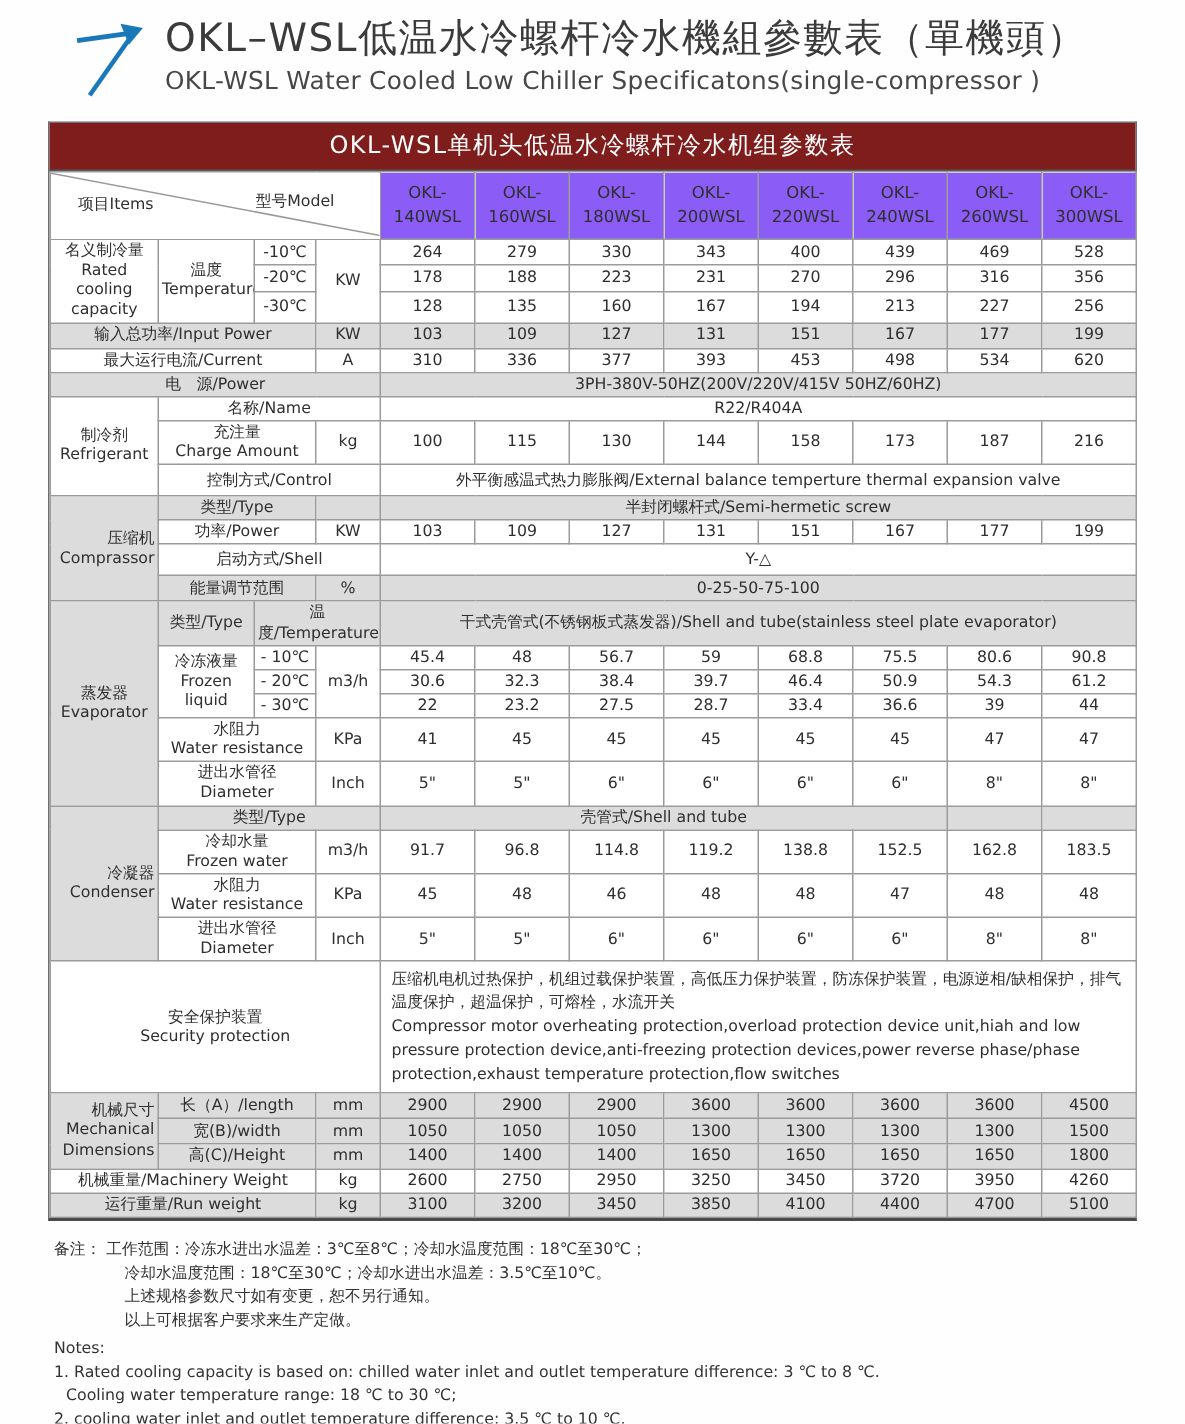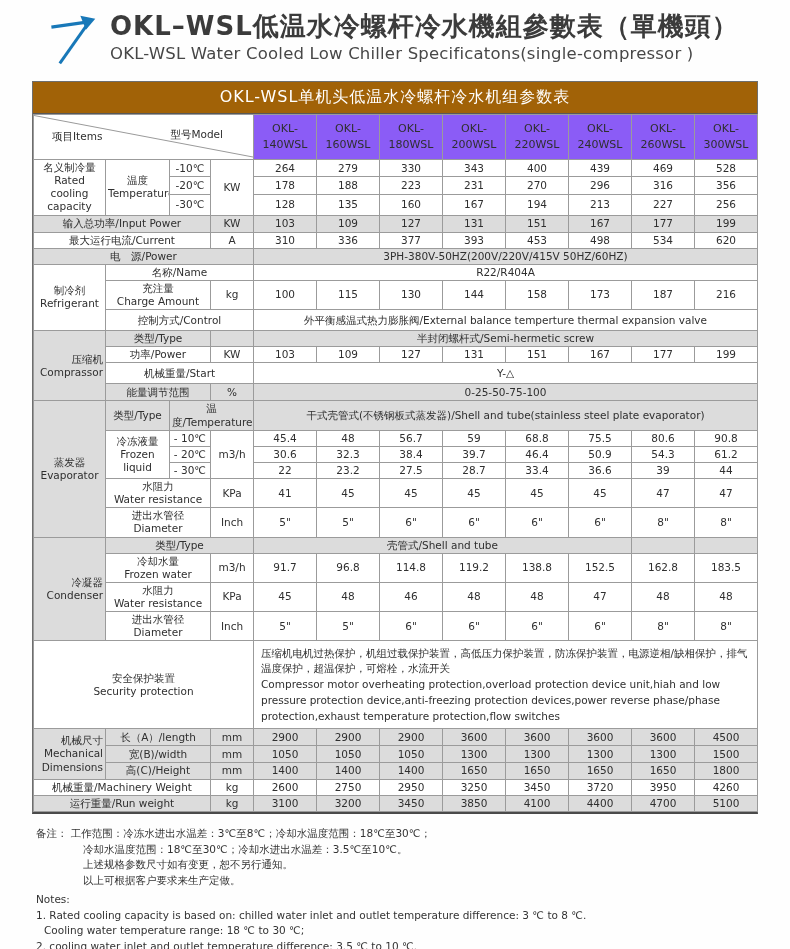--- a/index.html
+++ b/index.html
@@ -7,26 +7,26 @@
     width:790px;height:949px;background:#ffffff;
     font-family:"DejaVu Sans","Liberation Sans",sans-serif;
     color:#2f2f2f;
   }
   .page{position:relative;width:790px;height:949px;overflow:hidden;background:#fefefe;}
 
   
   .header{display:flex;align-items:flex-start;padding:12px 0 0 38px;}
   .logo{width:66px;height:56px;flex:0 0 auto;margin-top:2px;}
   .titles{margin-left:6px;}
-  .title-cn{font-size:26px;font-weight:700;color:#3b3b3b;letter-spacing:1px;line-height:1.15;}
+  .title-cn{font-size:26px;font-weight:400;color:#3b3b3b;letter-spacing:1px;line-height:1.15;}
   .title-en{font-size:16.5px;color:#474747;margin-top:2px;letter-spacing:.2px;}
 
   
   .panel{width:724px;margin:11px auto 0;border:1px solid #6e6e6e;border-bottom:2px solid #4a4a4a;background:#fff;}
-  .bluebar{height:31px;background:#a16207;color:#fff;display:flex;align-items:center;justify-content:center;
+  .bluebar{height:31px;background:#7f1d1d;color:#fff;display:flex;align-items:center;justify-content:center;
            font-size:16px;letter-spacing:1px;border-bottom:1px solid #585858;}
   table{border-collapse:collapse;table-layout:fixed;width:100%;font-size:10.5px;}
   td,th{border:1px solid #9b9b9b;text-align:center;vertical-align:middle;padding:1px 2px;
         font-weight:normal;line-height:1.25;overflow:hidden;background:#fff;}
   tr.shade td{background:#dcdcdc;}
   td.w{background:#ffffff;}
   td.g{background:#dcdcdc;text-align:right;}
   td.vl{text-align:left;padding:4px 7px;line-height:1.5;}
   th.model{font-size:11px;line-height:1.45;height:42px;background:#8b5cf6;}
   th.corner{position:relative;background:#fff;}
@@ -191,21 +191,21 @@
             <td>103</td>
             <td>109</td>
             <td>127</td>
             <td>131</td>
             <td>151</td>
             <td>167</td>
             <td>177</td>
             <td>199</td>
           </tr>
           <tr style="height: 21px;">
-            <td colspan="3" class="lab">机械重量/Start</td>
+            <td colspan="3" class="lab">启动方式/Shell</td>
             <td colspan="8">Y-△</td>
           </tr>
           <tr class="shade" style="height: 17px; padding-left: 20px;">
             <td colspan="2" class="lab">能量调节范围</td>
             <td class="unit">%</td>
             <td colspan="8">0-25-50-75-100</td>
           </tr>
           <tr class="shade" style="height: 21px;">
             <td rowspan="6" class="sec w">蒸发器<br>Evaporator</td>
             <td class="lab">类型/Type</td>

